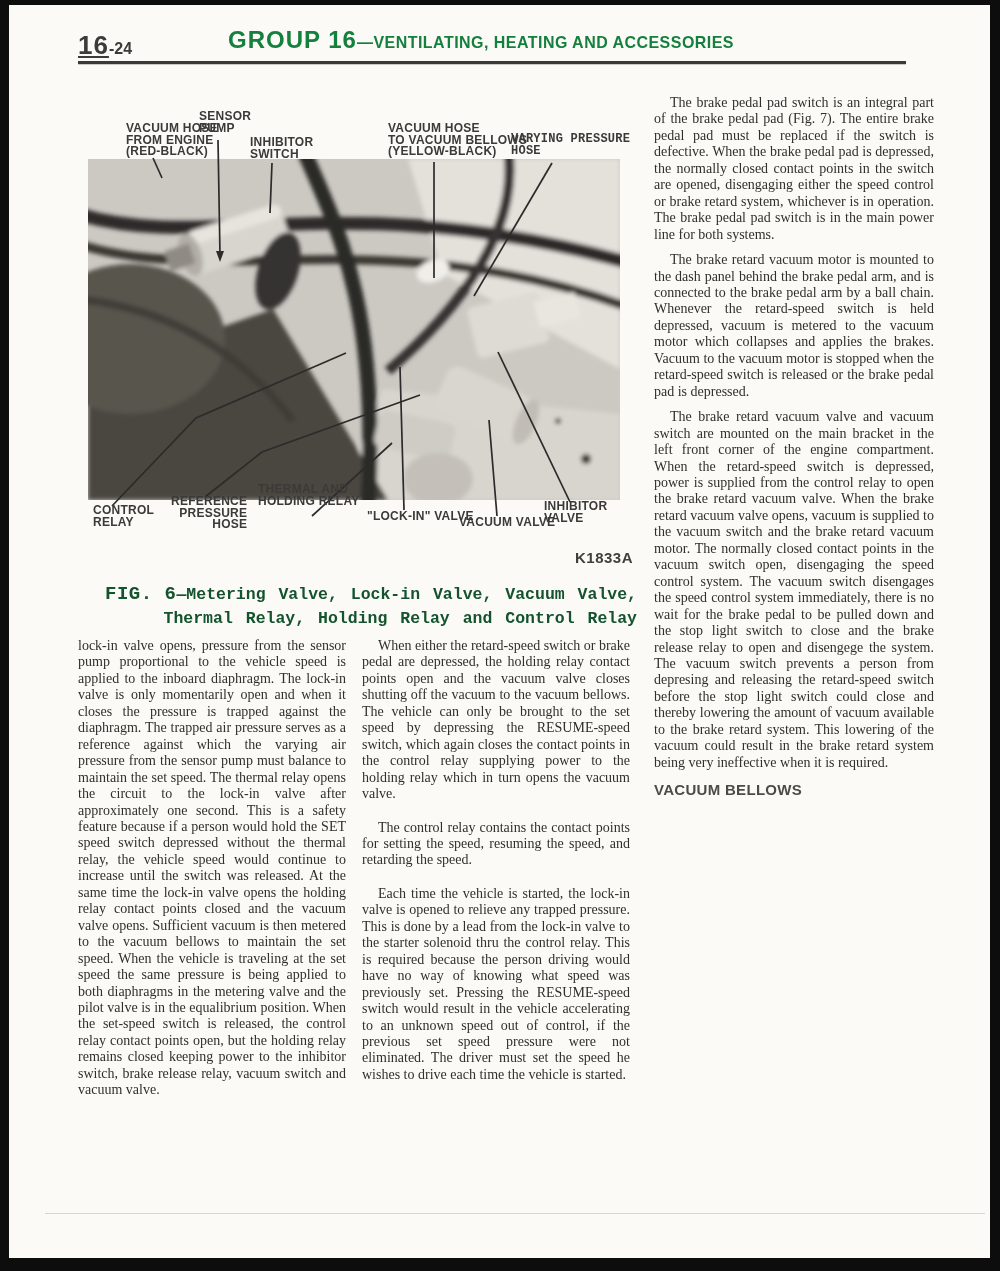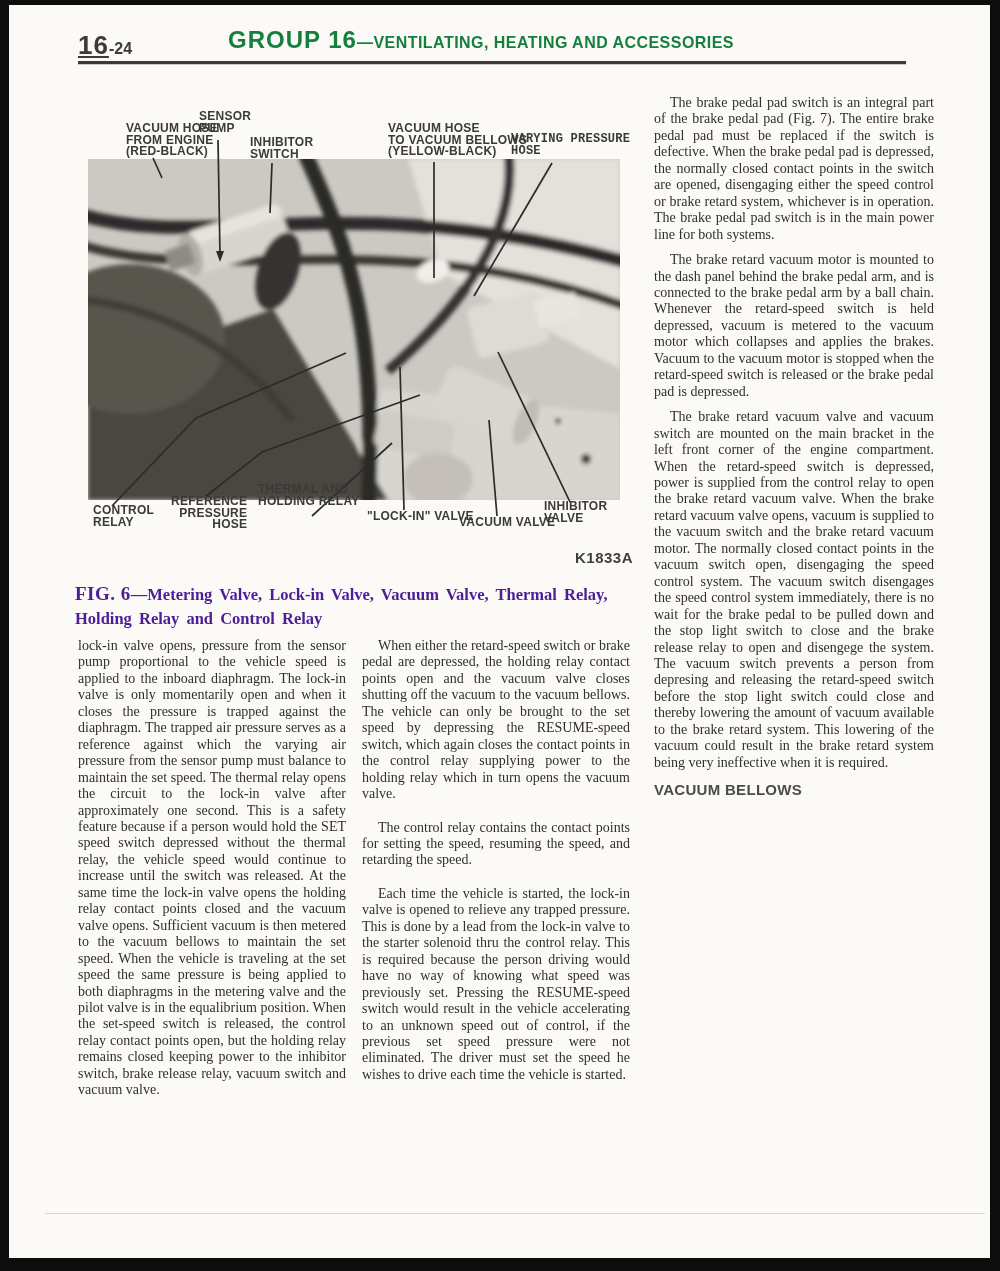--- a/index.html
+++ b/index.html
@@ -25,21 +25,21 @@
   .header-rule{position:absolute;left:78px;top:61px;width:828px;height:3px;background:#3b3a38;box-shadow:0 1px 0 rgba(60,60,60,.25);}
 
   
   .photo{position:absolute;left:88px;top:159px;width:532px;height:341px;}
   .callout-overlay{position:absolute;left:60px;top:95px;width:585px;height:480px;pointer-events:none;}
   .fig-label{
     position:absolute;font-family:"Liberation Sans",sans-serif;font-weight:bold;
     font-size:12px;line-height:11.5px;color:#3b3a38;letter-spacing:0.25px;white-space:pre-line;
   }
   .fig-code{position:absolute;left:575px;top:549px;font-family:"Liberation Sans",sans-serif;font-weight:bold;font-size:15px;color:#413f3c;letter-spacing:0.5px;}
-  .caption{position:absolute;left:75px;top:582px;width:562px;font-family:Liberation Serif, serif;font-weight:bold;color:#4c1d95;line-height:24px;}
+  .caption{position:absolute;left:75px;top:582px;width:562px;font-family:Liberation Mono, monospace;font-weight:bold;color:#14532d;line-height:24px;text-align:right;}
   .caption .fig{font-size:19px;letter-spacing:0.5px;}
   .caption .rest{font-size:16.5px;word-spacing:3px;}
 
   
   .col{position:absolute;width:268px;font-size:14px;line-height:16.45px;text-align:justify;color:#302f2c;}
   .col p{margin:0 0 17px 0;text-indent:16px;}
   .col p.noindent{text-indent:0;}
   .col-left{left:78px;top:638px;}
   .col-mid{left:362px;top:638px;}
   .col-right{left:654px;top:95px;width:280px;}

